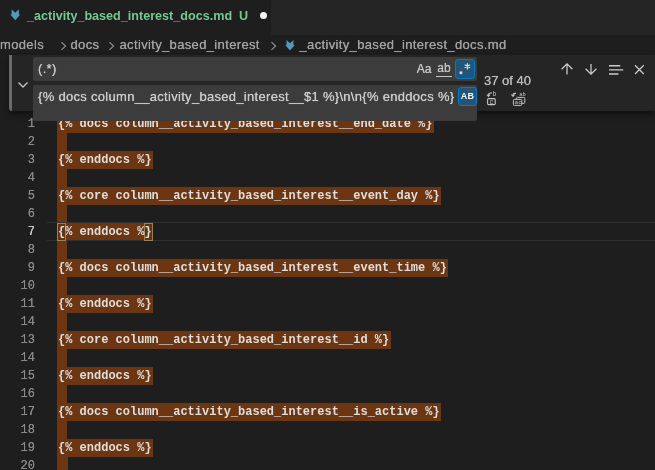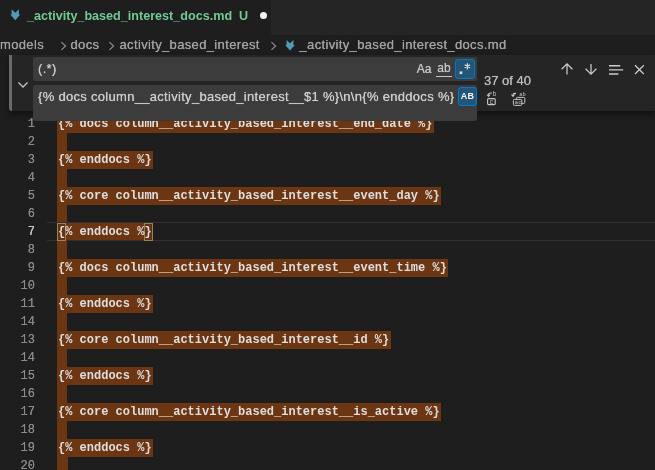--- a/index.html
+++ b/index.html
@@ -118,21 +118,21 @@
 
 <div id="rows">
 <div class="row" style="top:115px">{% docs column__activity_based_interest__end_date %}</div>
 <div class="row" style="top:151px">{% enddocs %}</div>
 <div class="row" style="top:187px">{% core column__activity_based_interest__event_day %}</div>
 <div class="row" style="top:223px">{% enddocs %}</div>
 <div class="row" style="top:259px">{% docs column__activity_based_interest__event_time %}</div>
 <div class="row" style="top:295px">{% enddocs %}</div>
 <div class="row" style="top:331px">{% core column__activity_based_interest__id %}</div>
 <div class="row" style="top:367px">{% enddocs %}</div>
-<div class="row" style="top:403px">{% core column__activity_based_interest__is_active %}</div>
+<div class="row" style="top:403px">{% docs column__activity_based_interest__is_active %}</div>
 <div class="row" style="top:439px">{% enddocs %}</div>
 </div>
 <div id="lns">
 <div class="ln" style="top:115px">1</div>
 <div class="ln" style="top:133px">2</div>
 <div class="ln" style="top:151px">3</div>
 <div class="ln" style="top:169px">4</div>
 <div class="ln" style="top:187px">5</div>
 <div class="ln" style="top:205px">6</div>
 <div class="ln" style="top:223px;color:#c6c6c6">7</div>

